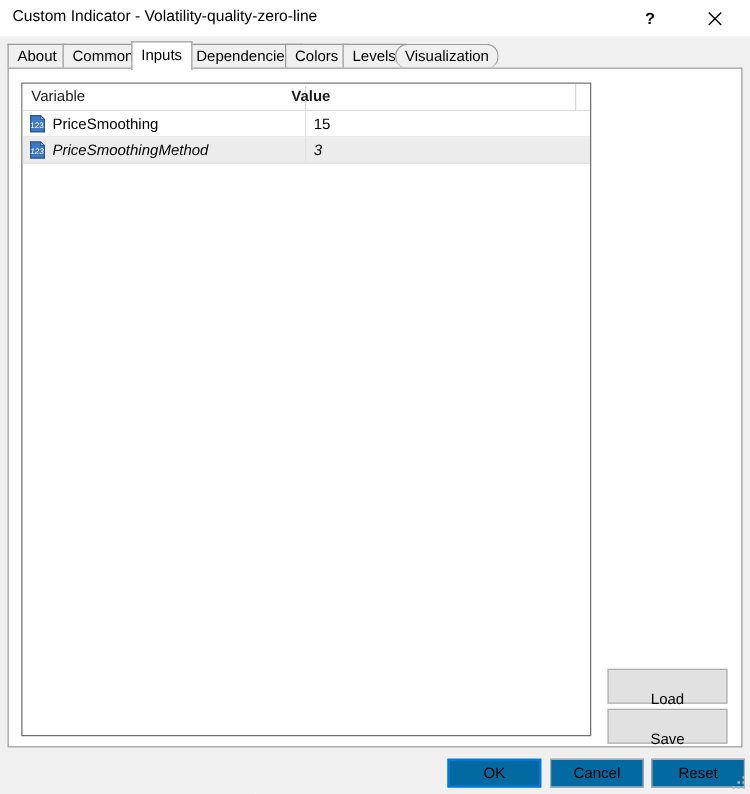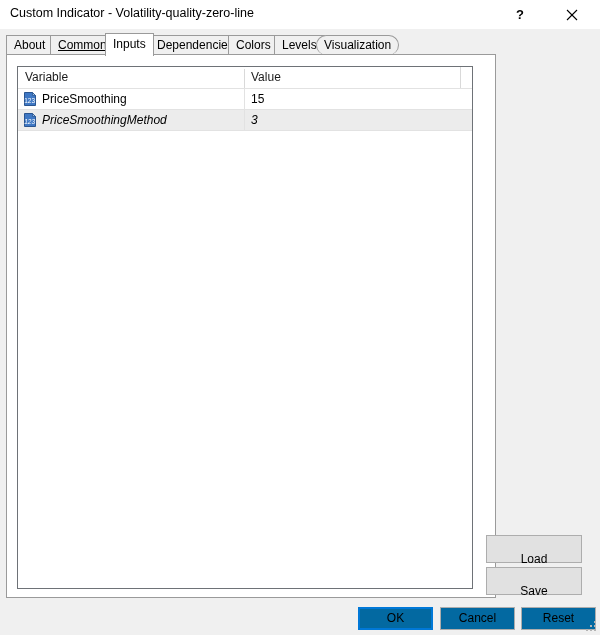--- a/index.html
+++ b/index.html
@@ -77,21 +77,21 @@
     background: #ffffff;
     border-color: #9a9a9a;
     line-height: 21px;
     z-index: 5;
   }
 
   
   .tabpage {
     position: absolute;
     left: 6px; top: 54px;
-    width: 490px; height: 544px;
+    width: 588px; height: 544px;
     box-sizing: border-box;
     background: #ffffff;
     border: 1px solid #9a9a9a;
   }
 
   
   .grid {
     position: absolute;
     left: 10px; top: 11px;
     width: 456px; height: 523px;
@@ -109,21 +109,21 @@
   .grid-header .hcell {
     position: absolute;
     top: 0;
     height: 21px;
     line-height: 21px;
     font-size: 12px;
     color: #1b1b1b;
     white-space: nowrap;
   }
   .grid-header .hcell.c1 { left: 7px; }
-  .grid-header .hcell.c2 { left: 233px; }
+  .grid-header .hcell.c2 { left: 215px; font-weight: bold; }
   .grid-header .hdiv {
     position: absolute;
     left: 226px; top: 2px;
     width: 1px; height: 19px;
     background: #d9d9d9;
   }
   .grid-header .hdiv.right {
     left: 442px; top: 0px; height: 21px;
   }
 
@@ -225,21 +225,21 @@
   <button class="title-btn close">
     <svg width="12" height="12" viewBox="0 0 12 12" aria-hidden="true">
       <line x1="1" y1="1" x2="11" y2="11" stroke="#000" stroke-width="1.1"></line>
       <line x1="11" y1="1" x2="1" y2="11" stroke="#000" stroke-width="1.1"></line>
     </svg>
   </button>
 </div>
 
 <div class="tabstrip">
   <div class="tab" style="left:0px;">About</div>
-  <div class="tab" style="left:44px;text-decoration:underline;">Common</div>
+  <div class="tab" style="left:44px;">Common</div>
   <div class="tab active" style="left:99px;">Inputs</div>
   <div class="tab" style="left:143px;">Dependencies</div>
   <div class="tab" style="left:222px;">Colors</div>
   <div class="tab" style="left:268px;">Levels</div>
   <div class="tab" style="left:310px;border-radius:10px;">Visualization</div>
 </div>
 
 <div class="tabpage">
 
   <div class="grid">

